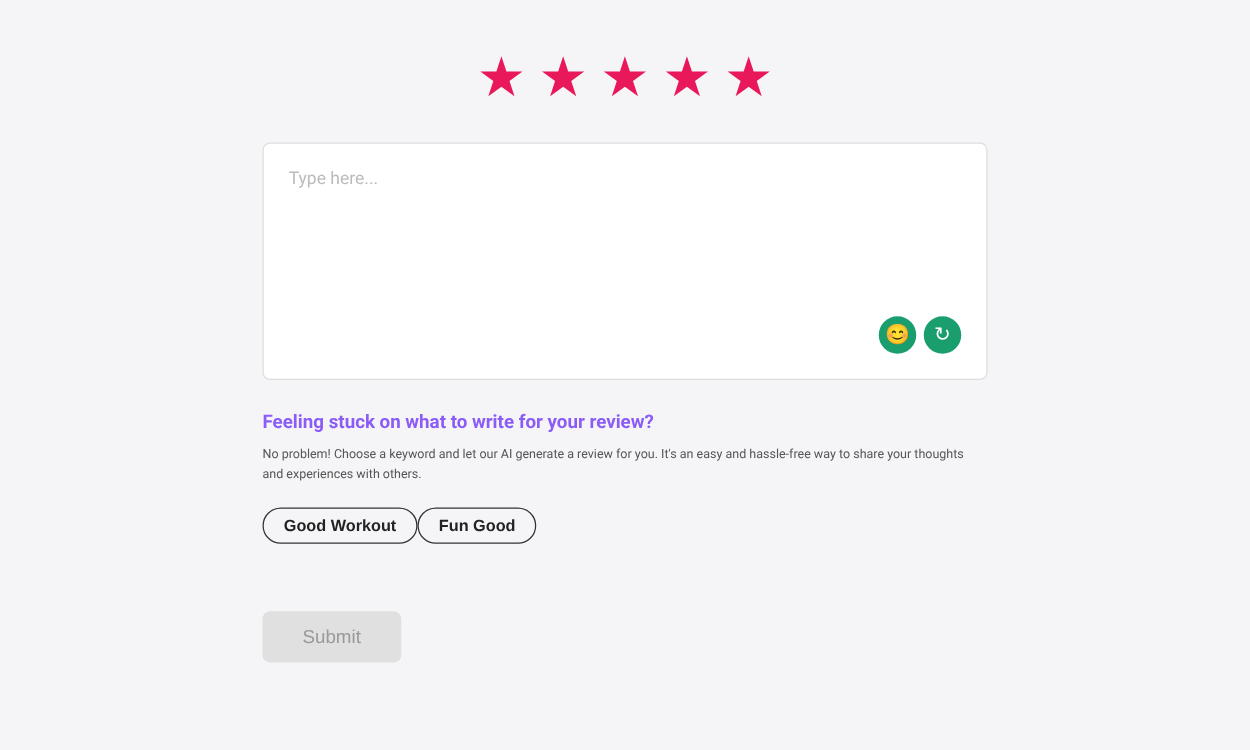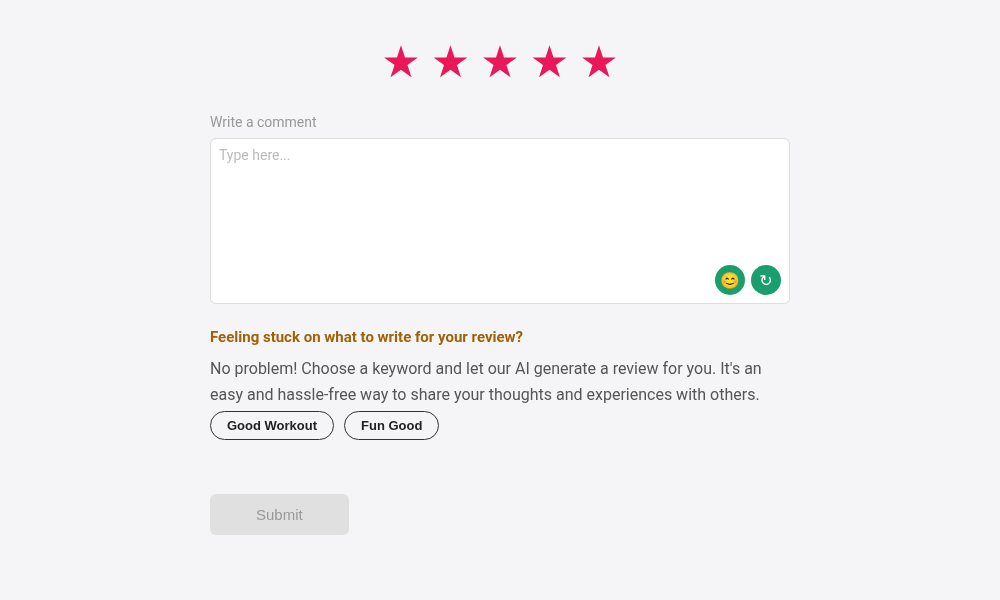--- a/index.html
+++ b/index.html
@@ -49,21 +49,21 @@
       font-size: 14px;
       color: #999;
       margin-bottom: 8px;
     }
 
     .comment-textarea-wrapper {
       position: relative;
       background: #fff;
       border: 1px solid #ddd;
       border-radius: 6px;
-      padding: 8px;
+      padding: 20px;
     }
 
     .comment-textarea {
       width: 100%;
       border: none;
       outline: none;
       resize: none;
       font-size: 14px;
       color: #333;
       background: transparent;
@@ -100,77 +100,75 @@
     }
 
     .ai-section {
       width: 100%;
       margin-bottom: 24px;
     }
 
     .ai-title {
       font-size: 15px;
       font-weight: 700;
-      color: #a16207;
+      color: #8b5cf6;
       margin-bottom: 10px;
     }
 
     .ai-description {
-      font-size: 16px;
+      font-size: 10px;
       color: #555;
       line-height: 1.6;
-      margin-bottom: 4px;
+      margin-bottom: 18px;
     }
 
     .keywords-row {
       display: flex;
       flex-wrap: wrap;
-      gap: 10px;
       margin-bottom: 30px;
     }
 
     .keyword-tag {
       border: 1.5px solid #333;
       border-radius: 20px;
       padding: 6px 16px;
       font-size: 13px;
       font-weight: 600;
       color: #222;
       background: transparent;
       cursor: pointer;
       transition: background 0.15s;
     }
 
     .submit-btn {
       background-color: #e0e0e0;
       color: #999;
       border: none;
       border-radius: 6px;
-      padding: 12px 46px;
+      padding: 12px 32px;
       font-size: 15px;
       font-weight: 500;
       cursor: not-allowed;
       align-self: flex-start;
     }
   </style>
 </head>
 <body>
 
 <div class="container">
 
   <div class="stars-row">
     <span class="star">★</span>
     <span class="star">★</span>
     <span class="star">★</span>
     <span class="star">★</span>
     <span class="star">★</span>
   </div>
 
   <div class="comment-section">
-    <div class="comment-label">Write a comment</div>
     <div class="comment-textarea-wrapper">
       <textarea class="comment-textarea" placeholder="Type here..." style=""></textarea>
       <div class="textarea-icons">
         <button class="icon-btn icon-btn-green" title="Emoji">
           <span>😊</span>
         </button>
         <button class="icon-btn icon-btn-green" title="Refresh">
           <span>↻</span>
         </button>
       </div>

